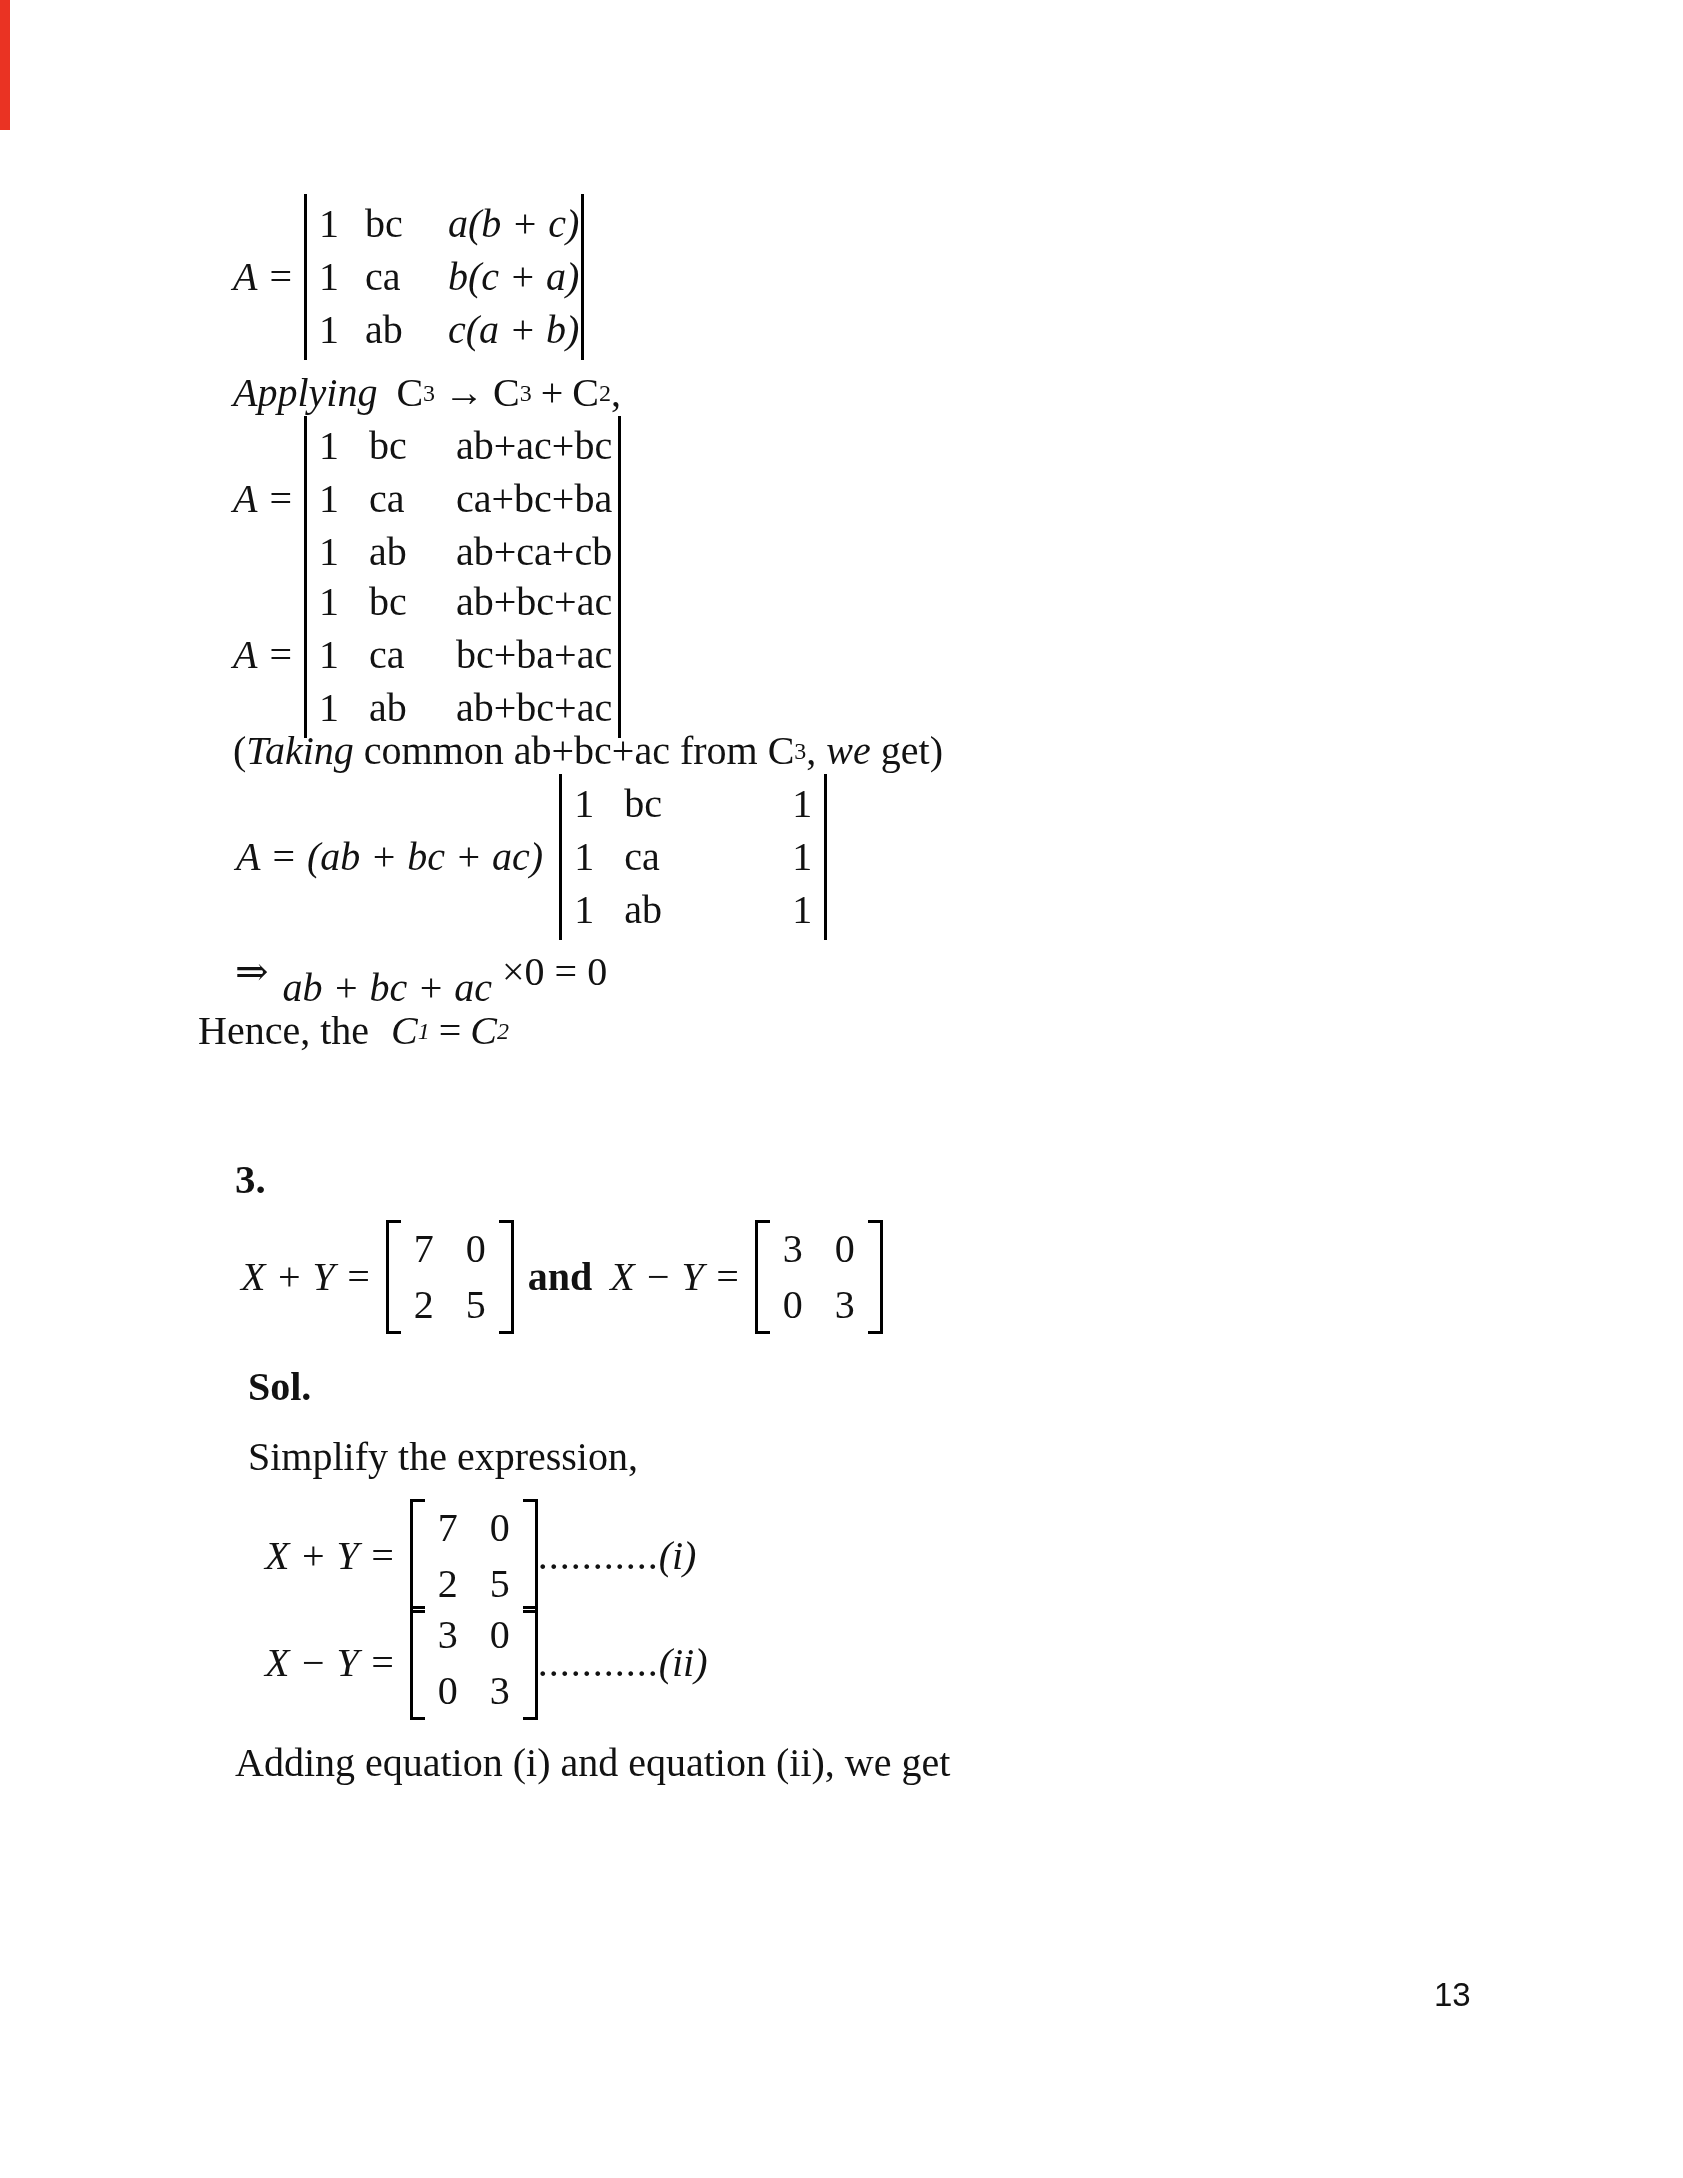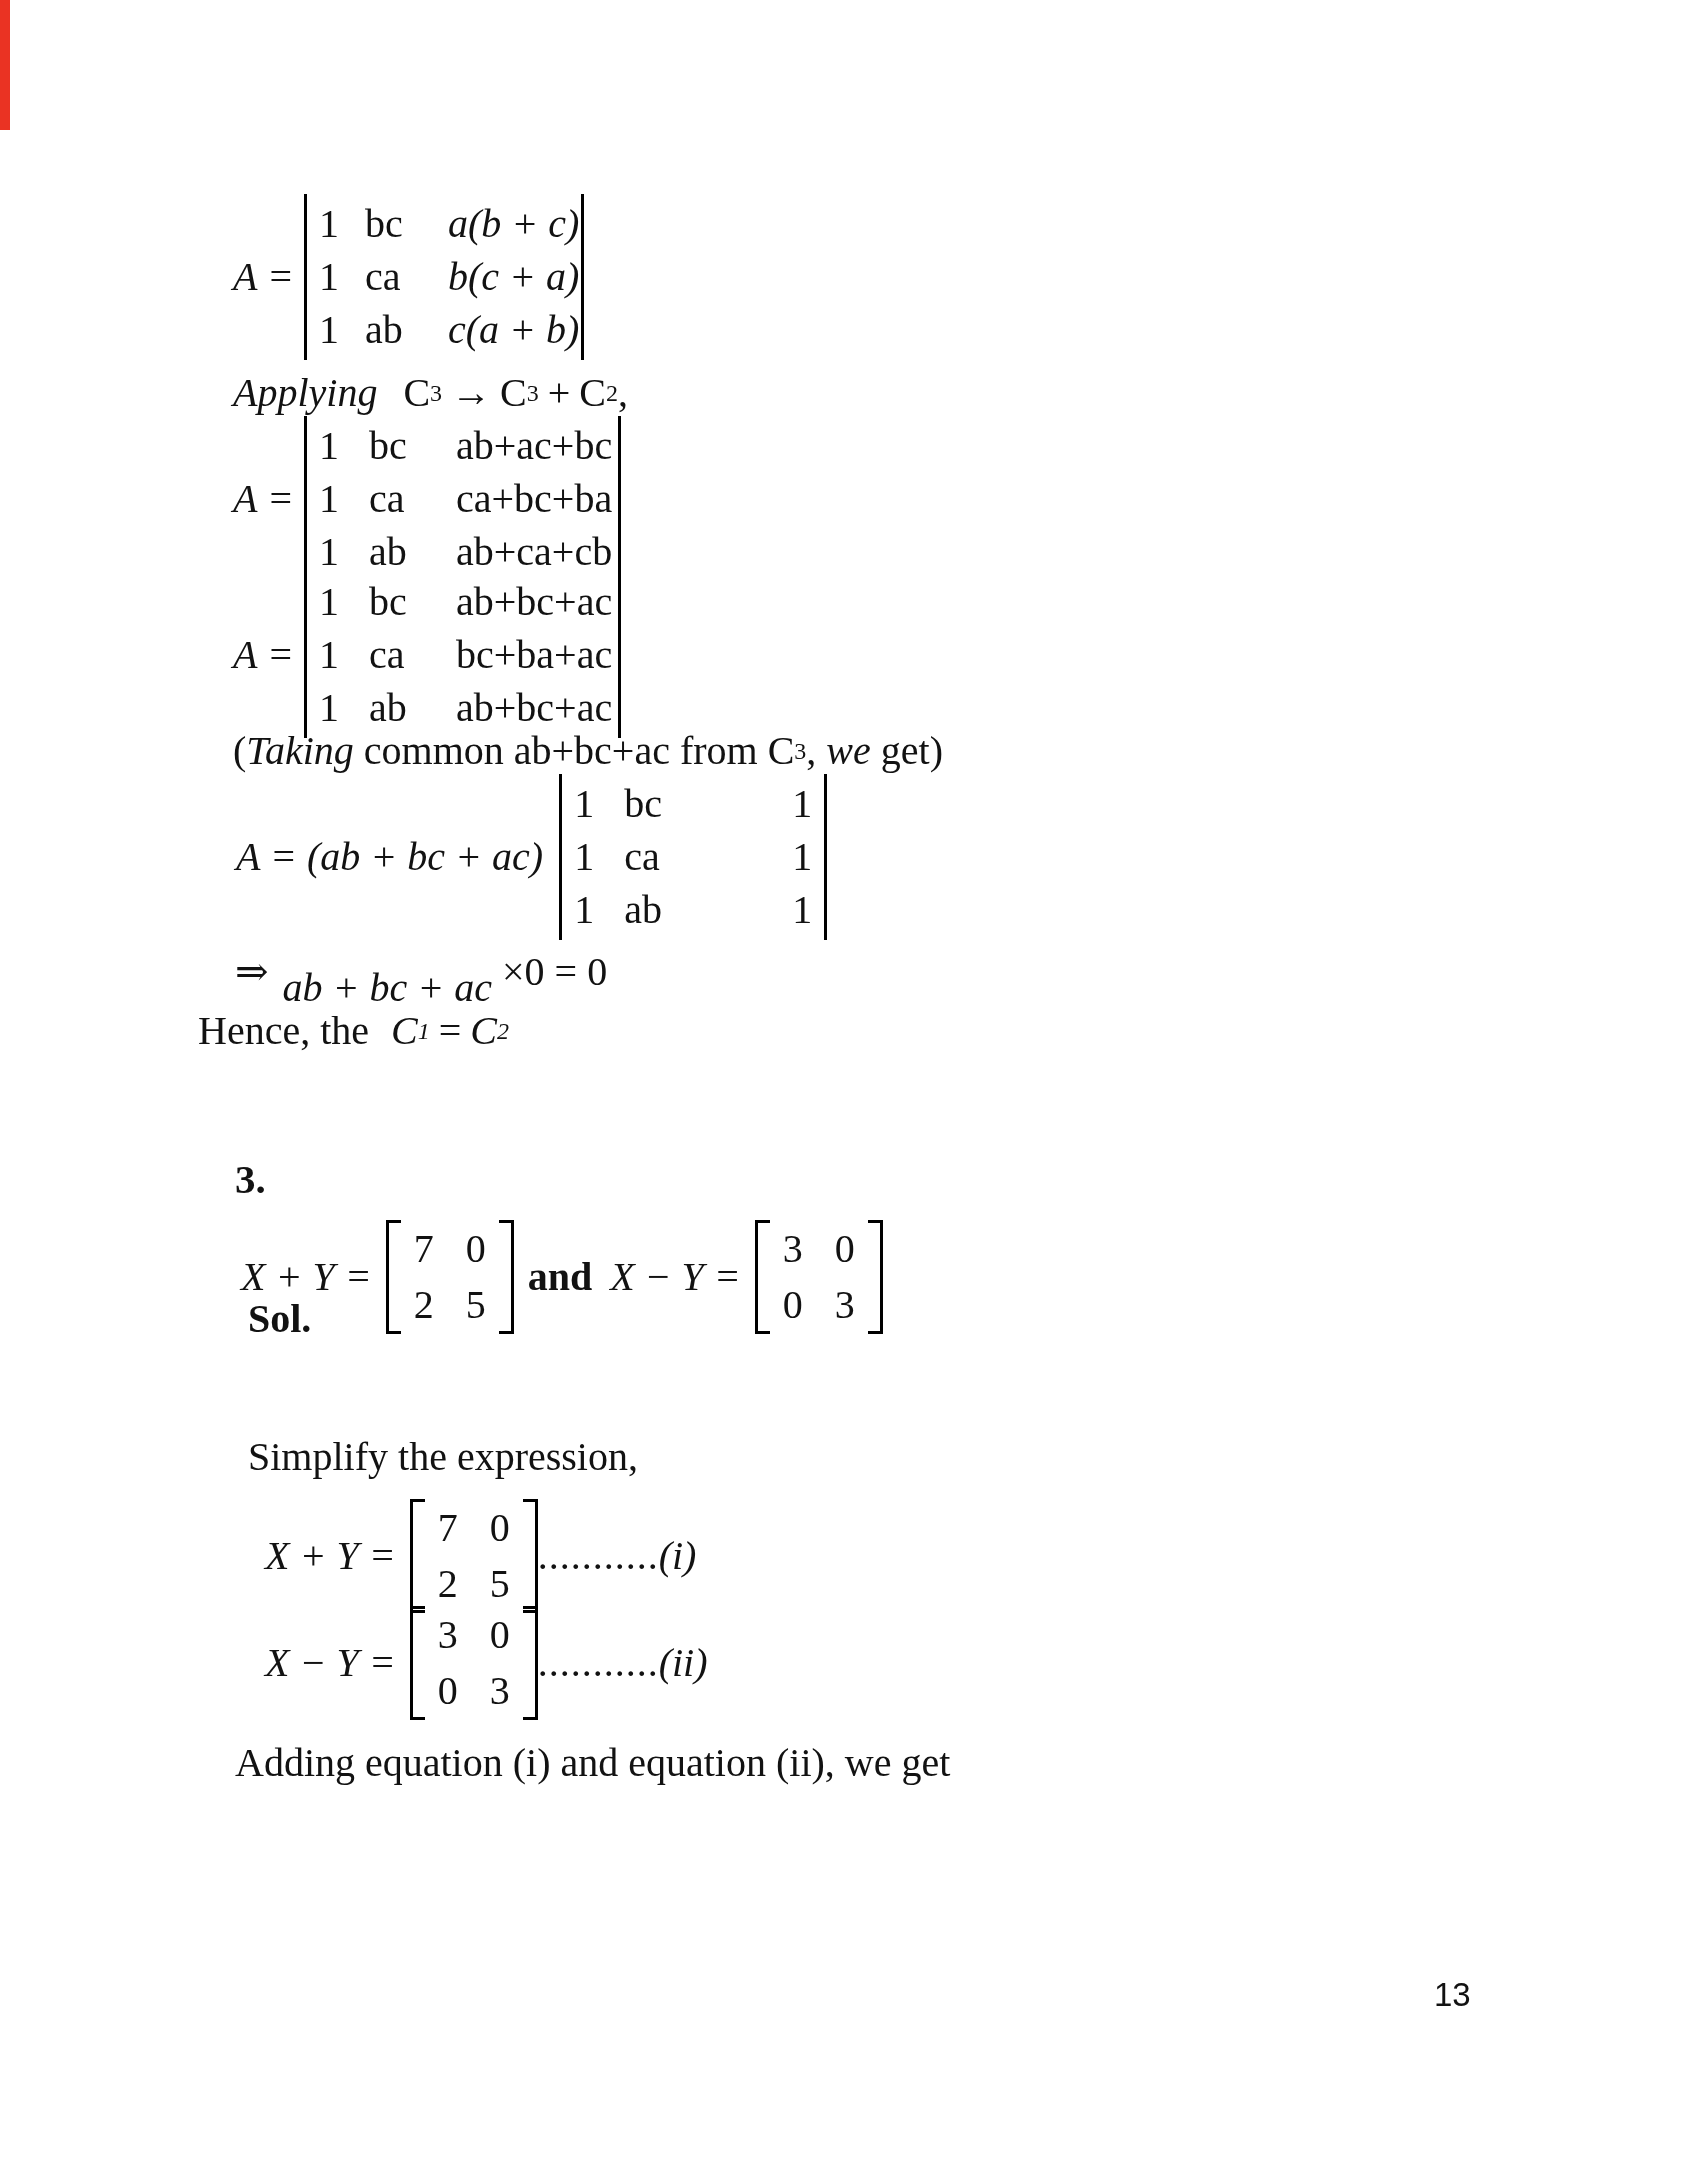--- a/index.html
+++ b/index.html
@@ -52,21 +52,21 @@
       <span>1</span>
       <span>ca</span>
       <span>b(c + a)</span>
       <span>1</span>
       <span>ab</span>
       <span>c(a + b)</span>
     </div>
   </div>
 
   <div class="abs line" style="left:233px;top:370px;">
-    <span class="ital" style="margin-right:26px;">Applying</span>
+    <span class="ital" style="margin-right:19px;">Applying</span>
     <span>C</span>
       <sub>3</sub>
     <span class="op">→</span>
     <span>C</span>
       <sub>3</sub>
     <span class="op">+</span>
     <span>C</span>
       <sub>2</sub>
     <span>,</span>
   </div>
@@ -169,21 +169,21 @@
       <span class="mbody">
         <span>3</span>
         <span>0</span>
         <span>0</span>
         <span>3</span>
       </span>
       <span class="brr"></span>
     </span>
   </div>
 
-  <div class="abs line bold" style="left:248px;top:1296px;align-items:center;">
+  <div class="abs line bold" style="left:248px;top:1364px;align-items:center;">
     <span>Sol.</span>
   </div>
 
   <div class="abs line" style="left:248px;top:1434px;">
     <span>Simplify the expression,</span>
   </div>
 
   <div class="abs line" style="left:265px;top:1499px;">
     <span class="mlhs">X + Y =</span>
     <span class="mat">

